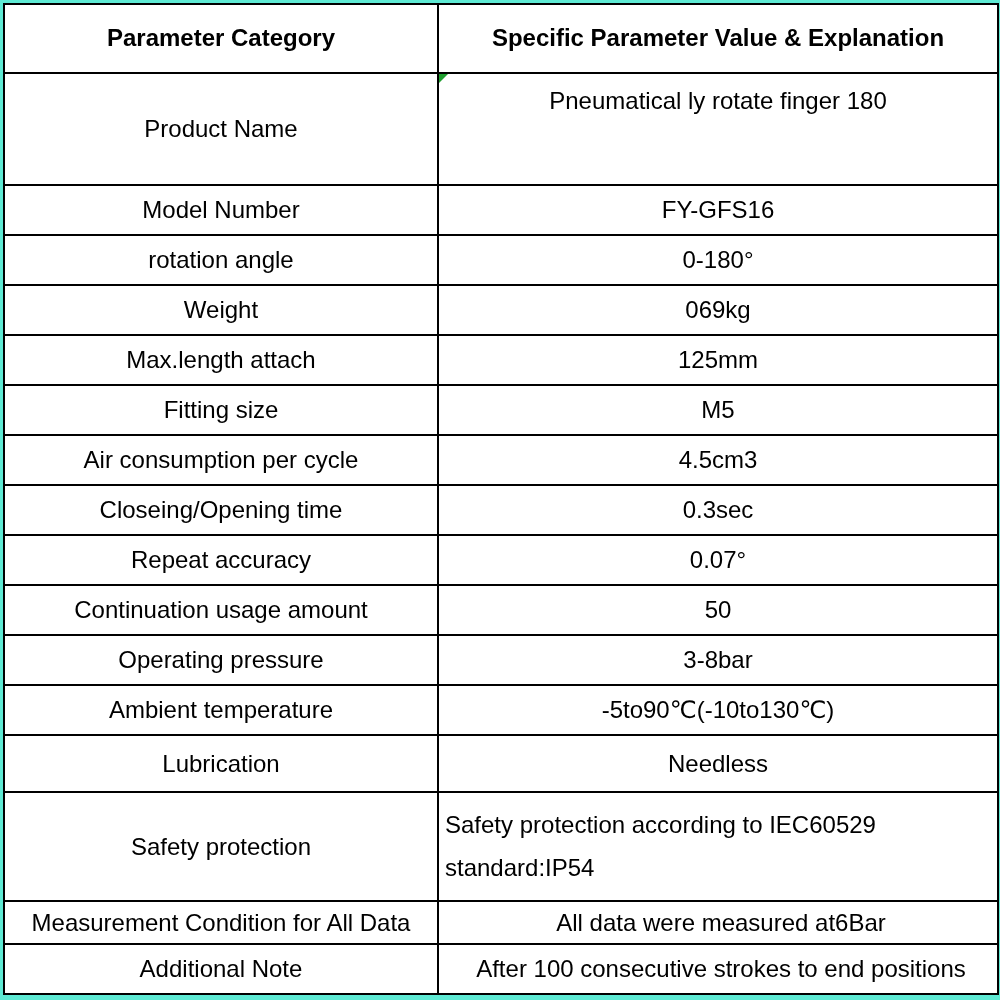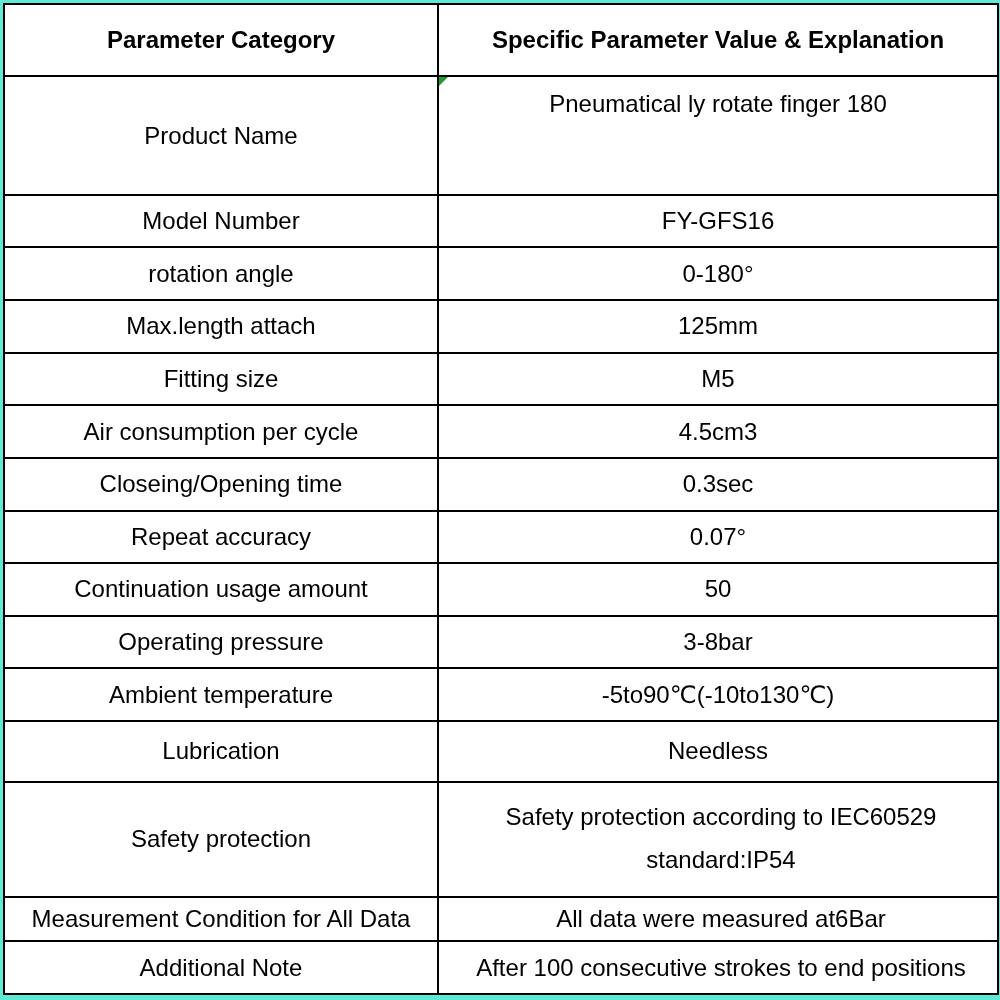--- a/index.html
+++ b/index.html
@@ -65,21 +65,21 @@
     height: 0;
     border-top: 9px solid #1f9e2e;
     border-right: 9px solid transparent;
   }
   
   td.val-left {
     text-align: center;
     padding-left: 6px;
   }
   td.val-left-multiline {
-    text-align: center;
+    text-align: left;
     padding-left: 6px;
     white-space: pre-line;
     line-height: 1.78;
   }
 </style>
 </head>
 <body>
 
 <div class="page">
   <table class="spec-table">
@@ -105,20 +105,24 @@
     <tr class="h-std">
       <td>Model Number</td>
       <td>FY-GFS16</td>
     </tr>
 
     <tr class="h-std">
       <td>rotation angle</td>
       <td>0-180°</td>
     </tr>
 
+    <tr class="h-std">
+      <td>Weight</td>
+      <td>069kg</td>
+    </tr>
 
     <tr class="h-std">
       <td>Max.length attach</td>
       <td>125mm</td>
     </tr>
 
     <tr class="h-std">
       <td>Fitting size</td>
       <td>M5</td>
     </tr>

